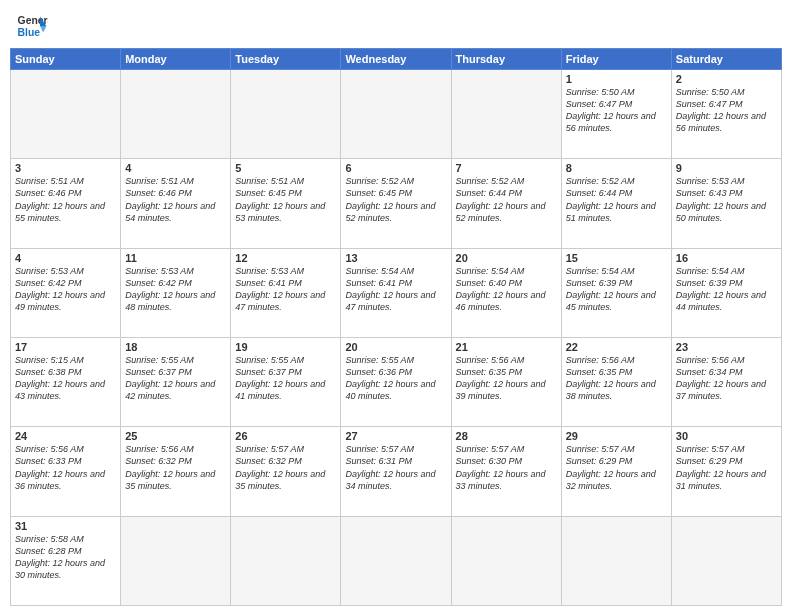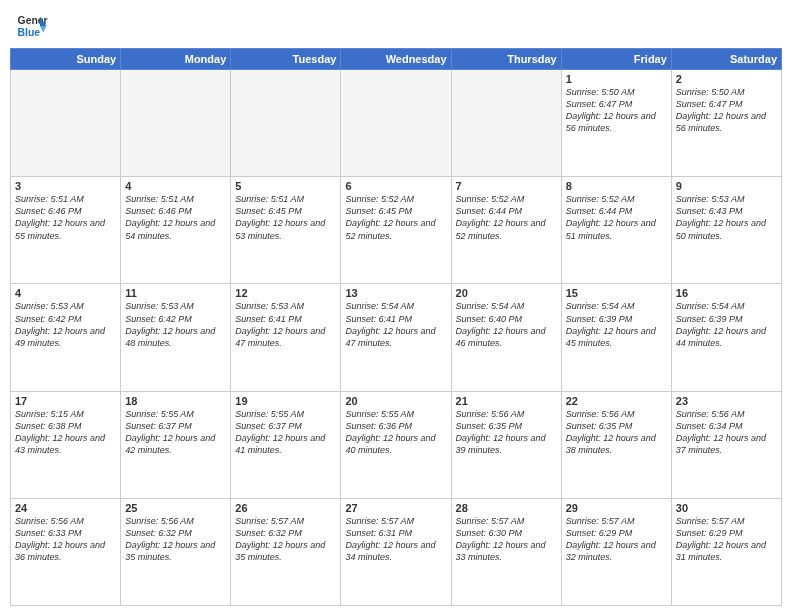--- a/index.html
+++ b/index.html
@@ -58,21 +58,21 @@
       flex: 1;
       table-layout: fixed;
     }
     thead tr th {
       background: #3b6fc9;
       color: #fff;
       font-size: 11px;
       font-weight: bold;
       padding: 4px 4px;
       border: 1px solid #5a86d4;
-      text-align: right;
+      text-align: left;
     }
     tbody tr td {
       border: 1px solid #ccc;
       vertical-align: top;
       padding: 3px 4px;
       font-size: 9.5px;
       color: #333;
       background: #fff;
       height: 70px;
     }
@@ -346,16 +346,31 @@
 and 32 minutes.</div>
             </td>
             <td>
               <span class="day-num">30</span>
               <div class="day-info">Sunrise: 5:57 AM
 Sunset: 6:29 PM
 Daylight: 12 hours
 and 31 minutes.</div>
             </td>
           </tr>
+          <tr>
+            <td>
+              <span class="day-num">31</span>
+              <div class="day-info">Sunrise: 5:58 AM
+Sunset: 6:28 PM
+Daylight: 12 hours
+and 30 minutes.</div>
+            </td>
+            <td class="empty"></td>
+            <td class="empty"></td>
+            <td class="empty"></td>
+            <td class="empty"></td>
+            <td class="empty"></td>
+            <td class="empty"></td>
+          </tr>
         </tbody>
     </table>
   </div>
 </div>
 
 </body></html>

